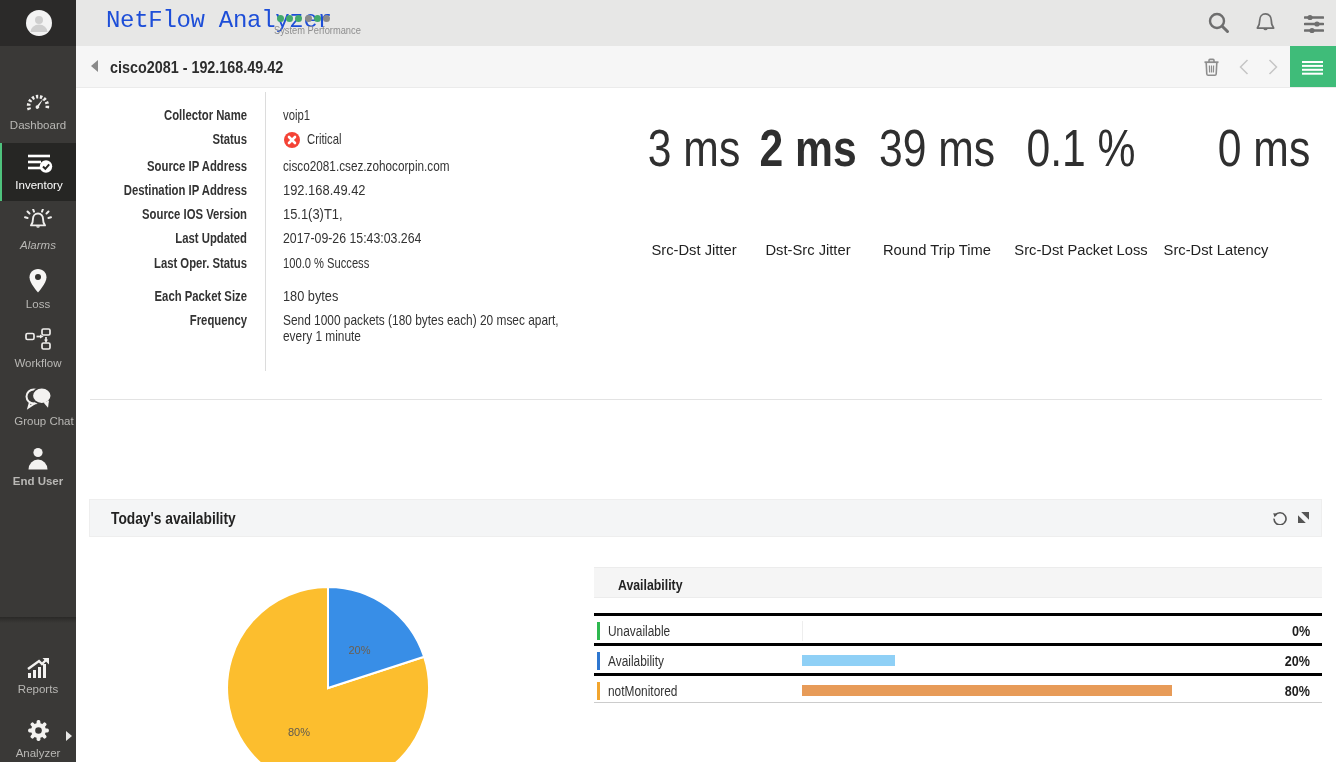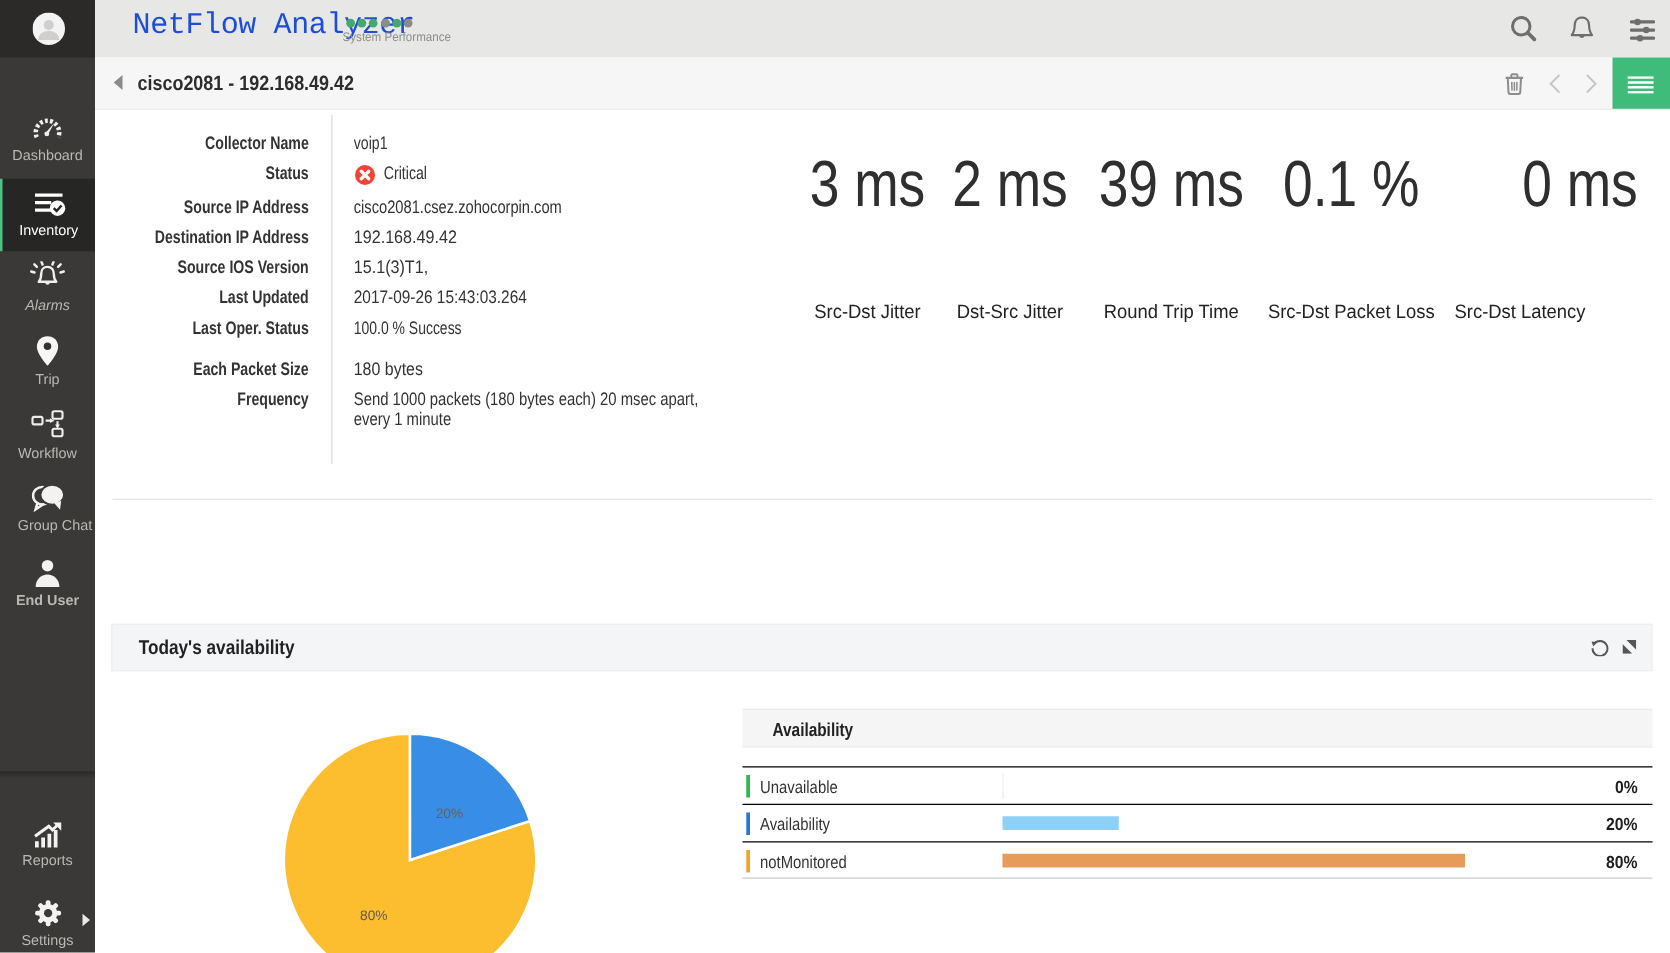--- a/index.html
+++ b/index.html
@@ -44,21 +44,21 @@
     white-space:nowrap; }
   
   #hr1 { position:absolute; left:90px; top:399px; width:1232px; height:1px; background:#e3e3e3; }
   #panelhdr { position:absolute; left:89px; top:499px; width:1233px; height:38px;
     background:#f4f5f6; border:1px solid #eeeeee; }
   #paneltitle { position:absolute; left:21px; top:10px; font-size:16px; font-weight:bold;
     color:#222; transform:scaleX(0.86); transform-origin:0 50%; }
   
   #avtbl { position:absolute; left:594px; top:567px; width:728px; }
   #avhdr { position:absolute; left:0; top:0; width:728px; height:31px; background:#f5f5f5; border-top:1px solid #ececec; border-bottom:1px solid #ececec; }
-  .arow { position:absolute; left:0; width:728px; height:30px; border-top:1px solid #000000; }
+  .arow { position:absolute; left:0; width:728px; height:30px; border-top:3px solid #000000; }
   .tick { position:absolute; left:3px; top:6px; width:3px; height:18px; }
   .albl { position:absolute; left:14px; top:7px; font-size:14px; color:#333; transform:scaleX(0.85); transform-origin:0 50%; }
   .bar { position:absolute; left:208px; top:9px; height:11px; }
   .aval { position:absolute; right:12px; top:7px; font-size:14px; color:#1e1e1e; font-weight:bold; transform:scaleX(0.9); transform-origin:100% 50%; }
 </style>
 </head>
 <body>
 
 <div id="topbar">
   <div id="logo">NetFlow Analyzer</div>
@@ -132,21 +132,21 @@
             <line x1="19" y1="2.6" x2="19.8" y2="0.5"></line>
           </g>
         </svg>
         <div style="margin-top:4px;">Alarms</div>
       </div>
       <div class="navitem " style="top:260px; height:59px; padding-top:8px;">
         <svg class="ic" width="20" height="26" viewBox="0 0 20 26">
           <path d="M10 1 C4.9 1 1.5 4.8 1.5 9.3 C1.5 15.3 10 24.5 10 24.5 C10 24.5 18.5 15.3 18.5 9.3 C18.5 4.8 15.1 1 10 1 Z" fill="#f7f6f4"></path>
           <circle cx="10" cy="9" r="3" fill="#33322f"></circle>
         </svg>
-        <div style="margin-top:4px;">Trip</div>
+        <div style="margin-top:4px;">Loss</div>
       </div>
       <div class="navitem " style="top:319px; height:59px; padding-top:8px;">
         <svg class="ic" width="30" height="26" viewBox="0 0 30 26">
           <g fill="none" stroke="#efeeec" stroke-width="1.7">
             <rect x="3" y="6.5" width="8" height="6" rx="1.4"></rect>
             <rect x="19" y="2" width="8" height="6" rx="1.4"></rect>
             <rect x="19" y="16" width="8" height="6" rx="1.4"></rect>
             <path d="M13.5 9.5 H17.5"></path>
             <path d="M23 10 V13"></path>
           </g>
@@ -194,21 +194,21 @@
             <rect x="10.6" y="2.1" width="3.8" height="5" rx="1.6" transform="rotate(45 12.5 12.5)"></rect>
             <rect x="10.6" y="2.1" width="3.8" height="5" rx="1.6" transform="rotate(90 12.5 12.5)"></rect>
             <rect x="10.6" y="2.1" width="3.8" height="5" rx="1.6" transform="rotate(135 12.5 12.5)"></rect>
             <rect x="10.6" y="2.1" width="3.8" height="5" rx="1.6" transform="rotate(180 12.5 12.5)"></rect>
             <rect x="10.6" y="2.1" width="3.8" height="5" rx="1.6" transform="rotate(225 12.5 12.5)"></rect>
             <rect x="10.6" y="2.1" width="3.8" height="5" rx="1.6" transform="rotate(270 12.5 12.5)"></rect>
             <rect x="10.6" y="2.1" width="3.8" height="5" rx="1.6" transform="rotate(315 12.5 12.5)"></rect>
           </g>
           <circle cx="12.5" cy="12.5" r="3.3" fill="#3a3937"></circle>
         </svg>
-        <div style="margin-top:4px;">Settings</div>
+        <div style="margin-top:4px;">Analyzer</div>
       </div>
       <div style="position:absolute; left:66px; top:731px; width:0; height:0; border-top:5px solid transparent; border-bottom:5px solid transparent; border-left:6px solid #e8e8e6;"></div>
     </div>
   <div id="shadowline"></div>
 </div>
 
 <div id="subhdr">
   <div id="backarr"></div>
   <div id="devtitle">cisco2081 - 192.168.49.42</div>
   <svg style="position:absolute; left:1128px; top:12px;" width="15" height="18" viewBox="0 0 15 18">
@@ -281,21 +281,21 @@
     </div>
     <div class="drow" style="top:312px;">
       <div class="dlbl">Frequency</div>
       <div class="dval" style="transform:scaleX(0.82);">Send 1000 packets (180 bytes each) 20 msec apart,<br>every 1 minute</div>
     </div>
   </div>
 
 <div id="metrics">
     <div class="metric" style="left:694px; top:118px;"><span class="mnum">3 ms</span></div>
     <div class="mlbl" style="left:694px; top:241px;">Src-Dst Jitter</div>
-    <div class="metric" style="left:808px; top:118px;"><span class="mnum">2 ms</span></div>
+    <div class="metric" style="left:808px; top:118px;font-weight:bold;"><span class="mnum">2 ms</span></div>
     <div class="mlbl" style="left:808px; top:241px;">Dst-Src Jitter</div>
     <div class="metric" style="left:937px; top:118px;"><span class="mnum">39 ms</span></div>
     <div class="mlbl" style="left:937px; top:241px;">Round Trip Time</div>
     <div class="metric" style="left:1081px; top:118px;"><span class="mnum">0.1 %</span></div>
     <div class="mlbl" style="left:1081px; top:241px;">Src-Dst Packet Loss</div>
     <div class="metric" style="left:1264px; top:118px;"><span class="mnum">0 ms</span></div>
     <div class="mlbl" style="left:1216px; top:241px;">Src-Dst Latency</div>
   </div>
 
 <div id="hr1"></div>

